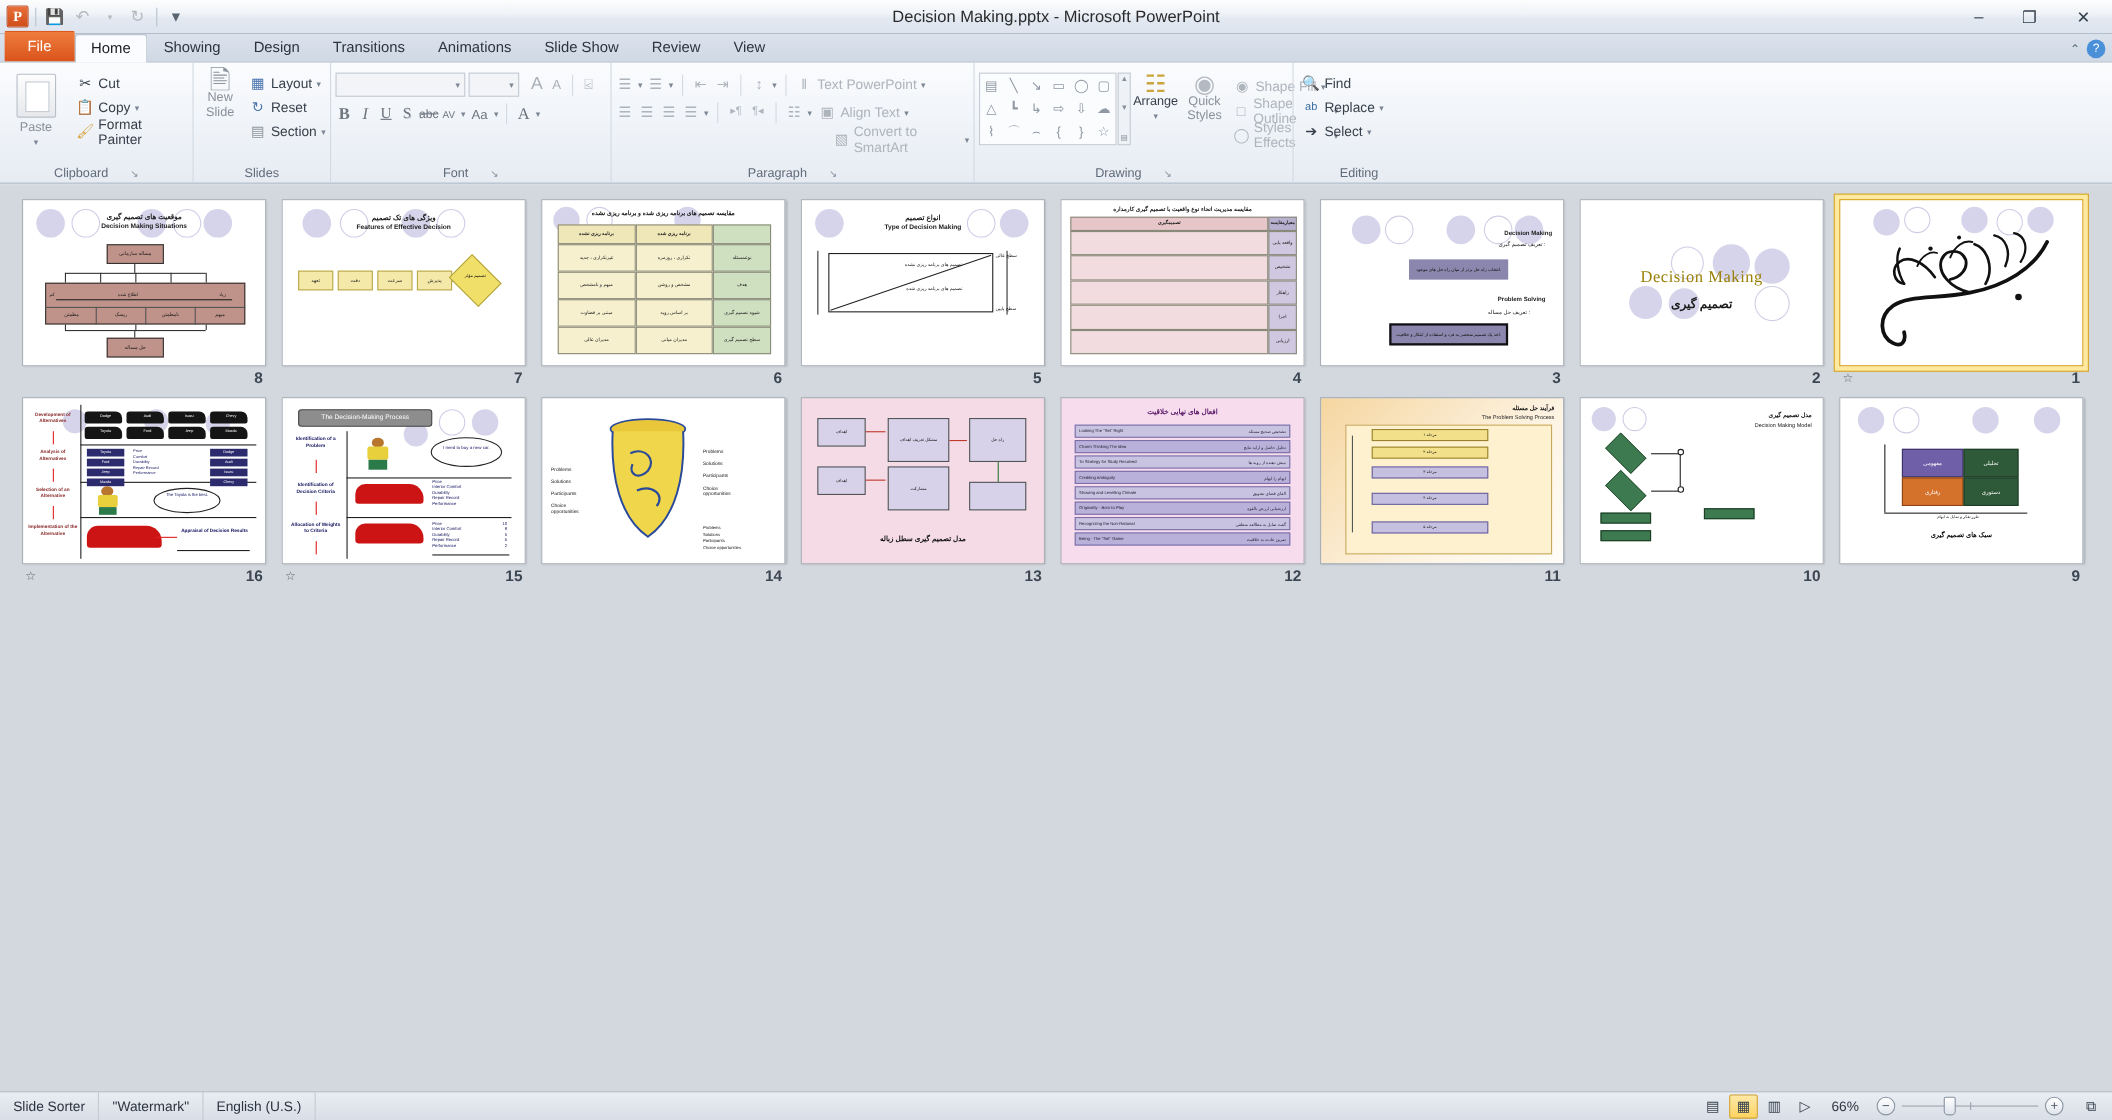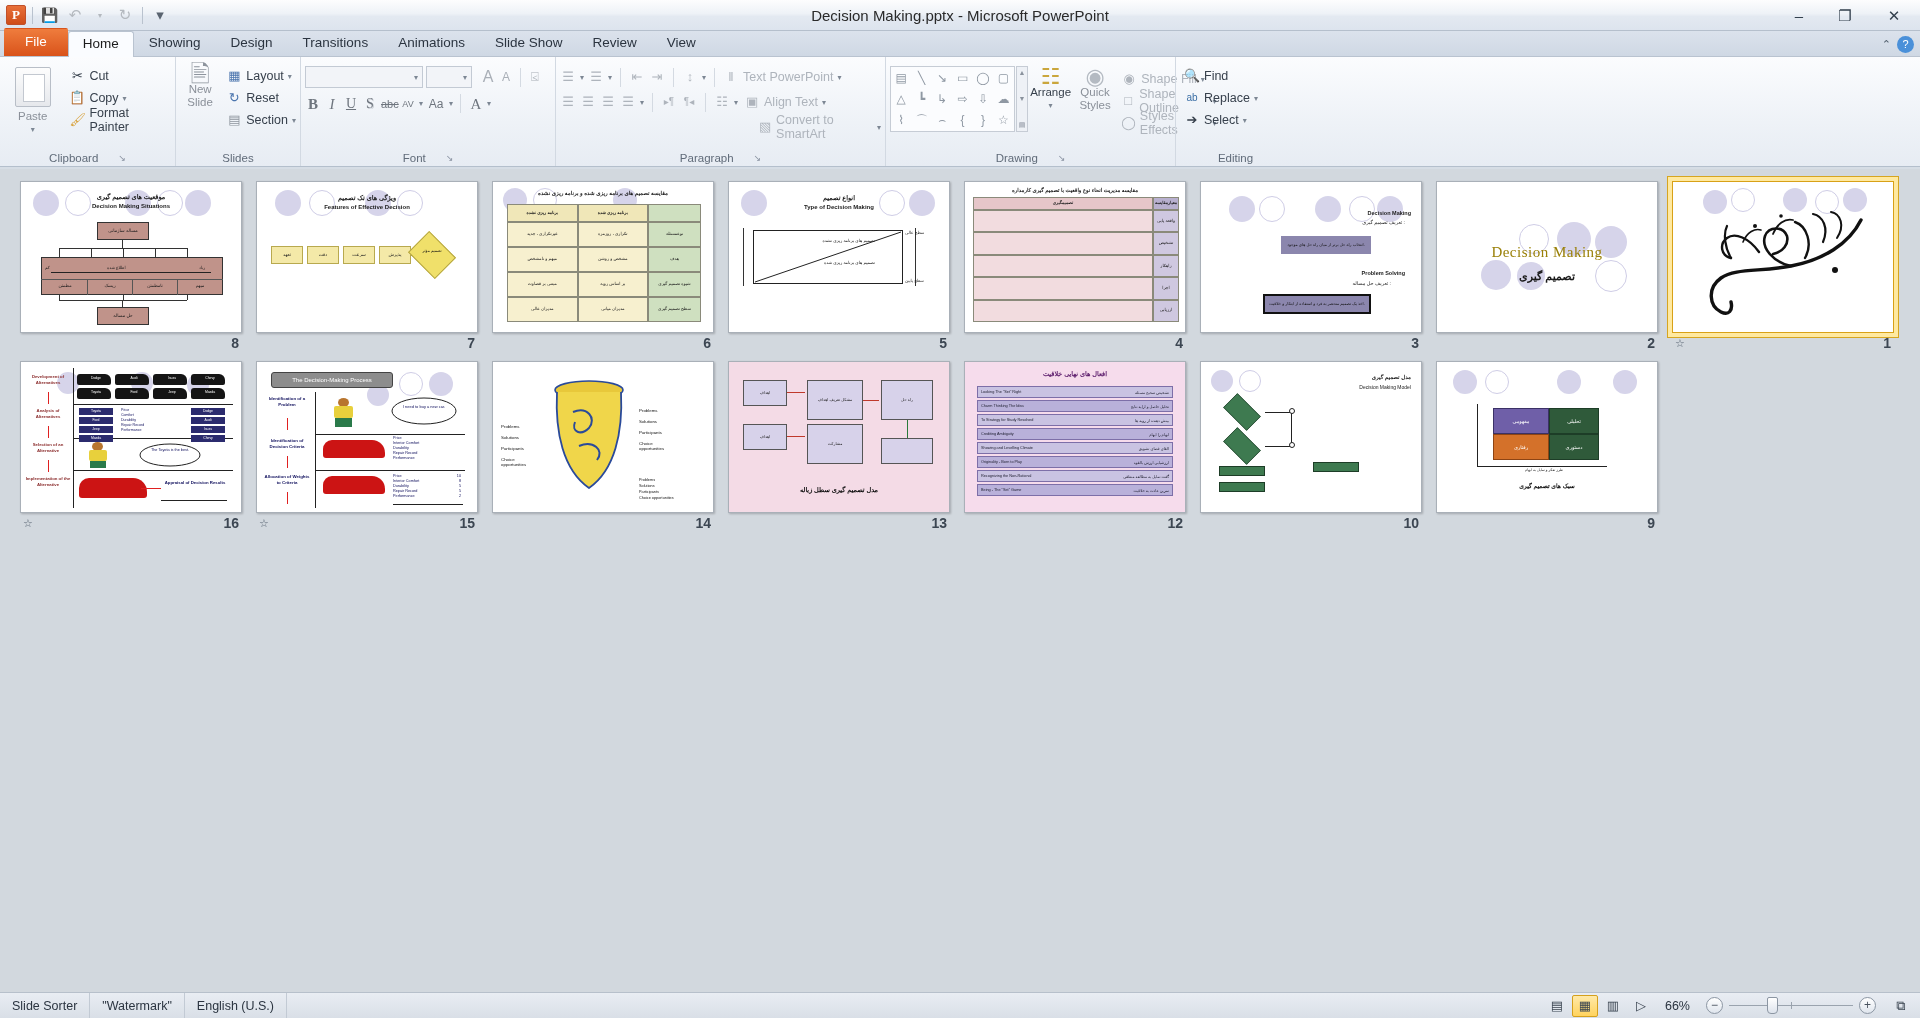--- a/index.html
+++ b/index.html
@@ -914,20 +914,37 @@
             <span style="flex:1;text-align:right;padding-right:3px;color:#223;">تمرین عادت به خلاقیت</span>
           </div>
         </div>
       </div>
       <div class="meta">
         <span></span>
         <span>12</span>
       </div>
     </div>
 
+    <div class="thumbwrap">
+      <div class="thumb" style="background:linear-gradient(135deg,#f5d6a0,#fdf3e2 60%,#fffdf8);">
+        <div style="position:absolute;right:8px;top:6px;font-size:5.5px;font-weight:bold;color:#222;">فرآیند حل مسئله</div>
+        <div style="position:absolute;right:8px;top:15px;font-size:5px;color:#222;">The Problem  Solving  Process</div>
+        <div style="position:absolute;left:22px;top:24px;right:10px;bottom:8px;border:1px solid #c9a85e;background:#fdf1cf;"></div>
+        <div class="box" style="left:46px;top:28px;width:106px;height:11px;background:#f3e08a;border-color:#9a8230;font-size:3.6px;">مرحله ۱</div>
+        <div class="box" style="left:46px;top:44px;width:106px;height:11px;background:#f3e08a;border-color:#9a8230;font-size:3.6px;">مرحله ۲</div>
+        <div class="box" style="left:46px;top:62px;width:106px;height:11px;background:#c6c0e0;border-color:#6c629c;font-size:3.6px;">مرحله ۳</div>
+        <div class="box" style="left:46px;top:86px;width:106px;height:11px;background:#c6c0e0;border-color:#6c629c;font-size:3.6px;">مرحله ۴</div>
+        <div class="box" style="left:46px;top:112px;width:106px;height:11px;background:#c6c0e0;border-color:#6c629c;font-size:3.6px;">مرحله ۵</div>
+        <div class="ln" style="left:28px;top:34px;width:1px;height:88px;background:#555"></div>
+      </div>
+      <div class="meta">
+        <span></span>
+        <span>11</span>
+      </div>
+    </div>
 
     <div class="thumbwrap">
       <div class="thumb">
         <div class="circles">
           <div class="cir f" style="left:10px;top:8px;width:22px;height:22px;"></div>
           <div class="cir o" style="left:38px;top:8px;width:22px;height:22px;"></div>
         </div>
         <div style="position:absolute;right:10px;top:12px;font-size:5.5px;font-weight:bold;color:#1b1b1b;">مدل تصمیم گیری</div>
         <div style="position:absolute;right:10px;top:22px;font-size:5px;color:#1b1b1b;">Decision Making Model</div>
         <div style="position:absolute;left:18px;top:36px;width:46px;height:28px;background:#3e7a50;transform:rotate(45deg) scale(.72);border:1px solid #1d3d27;"></div>

